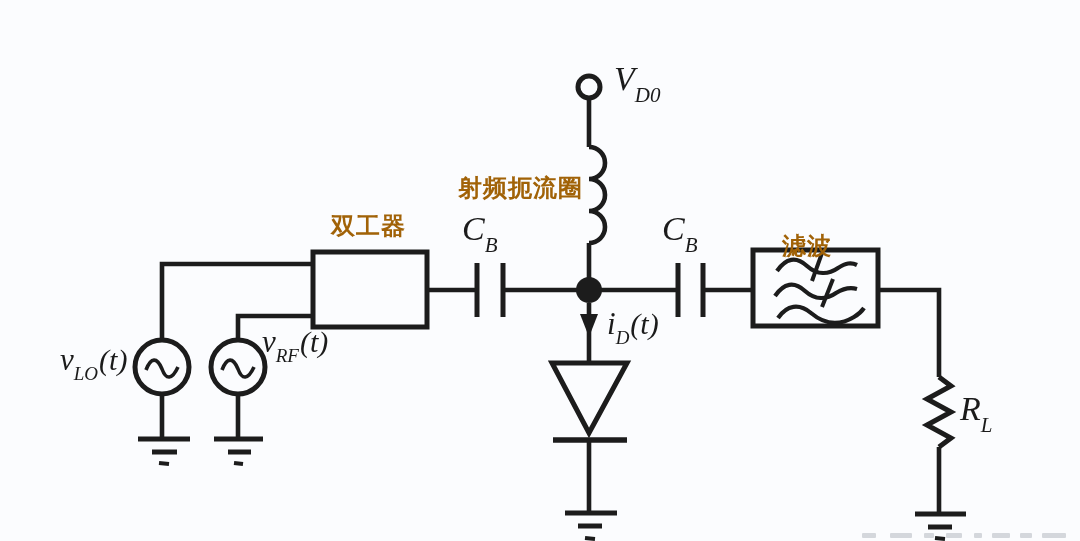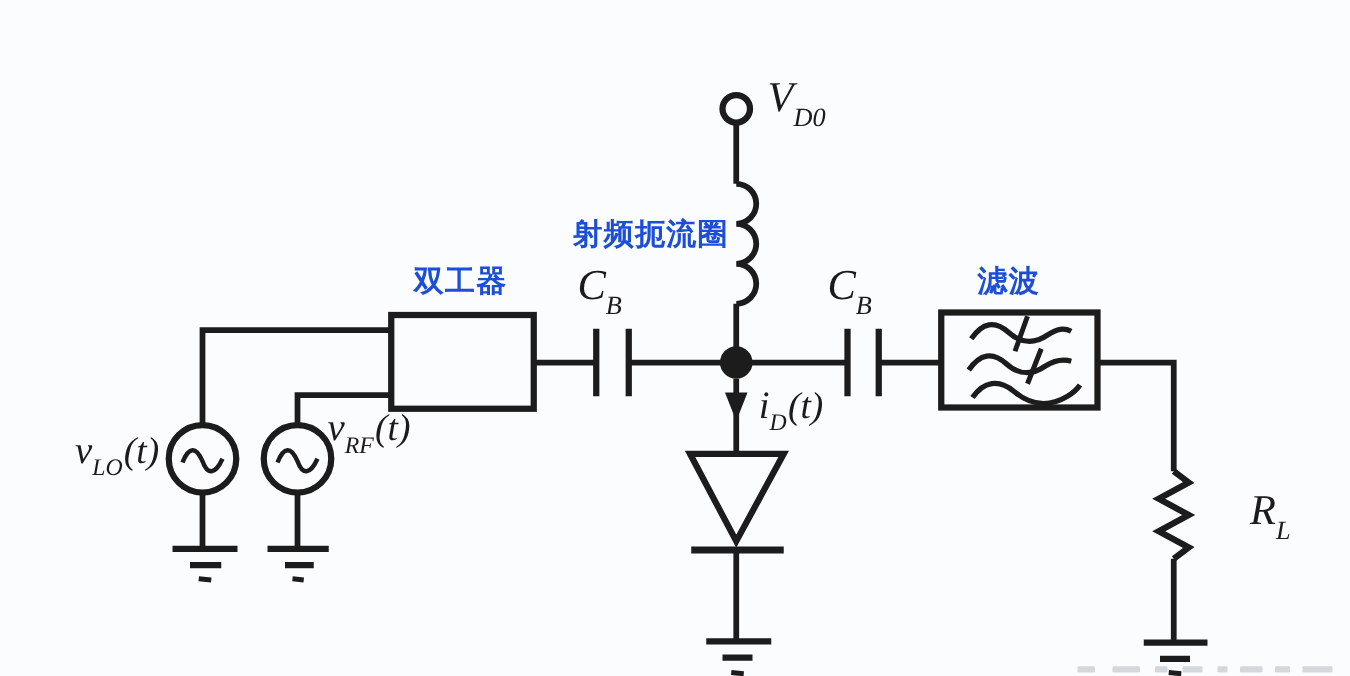--- a/index.html
+++ b/index.html
@@ -22,21 +22,21 @@
   }
   .mlabel .m{font-size:31px;}
   .mlabel .s{font-size:19px;position:relative;top:10px;left:0px;}
   .mlabel .t{font-size:30px;position:relative;left:1px;}
   .mlabel.big .m{font-size:34px;}
   .mlabel.big .s{font-size:21px;top:12px;}
   .clabel{
     position:absolute;
     font-family:"Liberation Sans", sans-serif;
     font-weight:600;
-    color:#1d4ed8;
+    color:#a16207;
     font-size:24px;
     letter-spacing:1px;
     line-height:1;
     white-space:nowrap;
   }
   .watermark{
     position:absolute;
     left:862px;top:531px;
     width:210px;height:10px;
     opacity:.55;
@@ -149,35 +149,35 @@
   <div class="clabel" style="left:331px;top:214px;">双工器</div>
 
   <div class="mlabel big" style="left:462px;top:212px;">
     <span class="m">C</span><span class="s">B</span>
   </div>
 
   <div class="mlabel big" style="left:662px;top:212px;">
     <span class="m">C</span><span class="s">B</span>
   </div>
 
-  <div class="clabel" style="left:782px;top:214px;">滤波</div>
+  <div class="clabel" style="left:782px;top:234px;">滤波</div>
 
   <div class="mlabel" style="left:60px;top:344px;font-style:italic;">
     <span class="m">v</span><span class="s">LO</span><span class="t">(t)</span>
   </div>
 
   <div class="mlabel" style="left:262px;top:326px;">
     <span class="m">v</span><span class="s">RF</span><span class="t">(t)</span>
   </div>
 
   <div class="mlabel" style="left:607px;top:308px;">
     <span class="m">i</span><span class="s">D</span><span class="t">(t)</span>
   </div>
 
-  <div class="mlabel big" style="left:1000px;top:392px;">
+  <div class="mlabel big" style="left:960px;top:392px;">
     <span class="m">R</span><span class="s">L</span>
   </div>
 
   <div class="watermark">
     <i style="left:0;width:14px;"></i>
     <i style="left:28px;width:22px;"></i>
     <i style="left:62px;width:10px;"></i>
     <i style="left:84px;width:16px;"></i>
     <i style="left:112px;width:8px;"></i>
     <i style="left:130px;width:18px;"></i>

